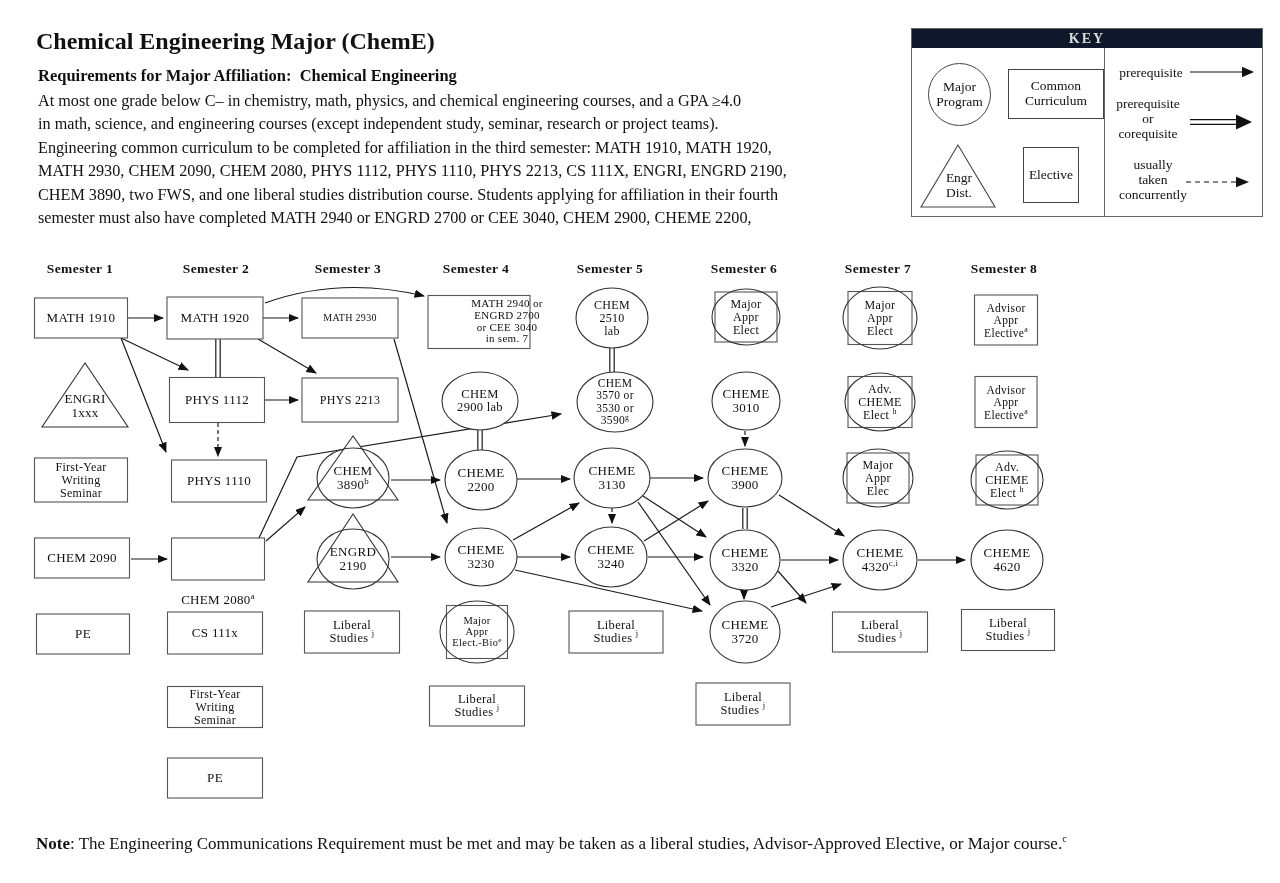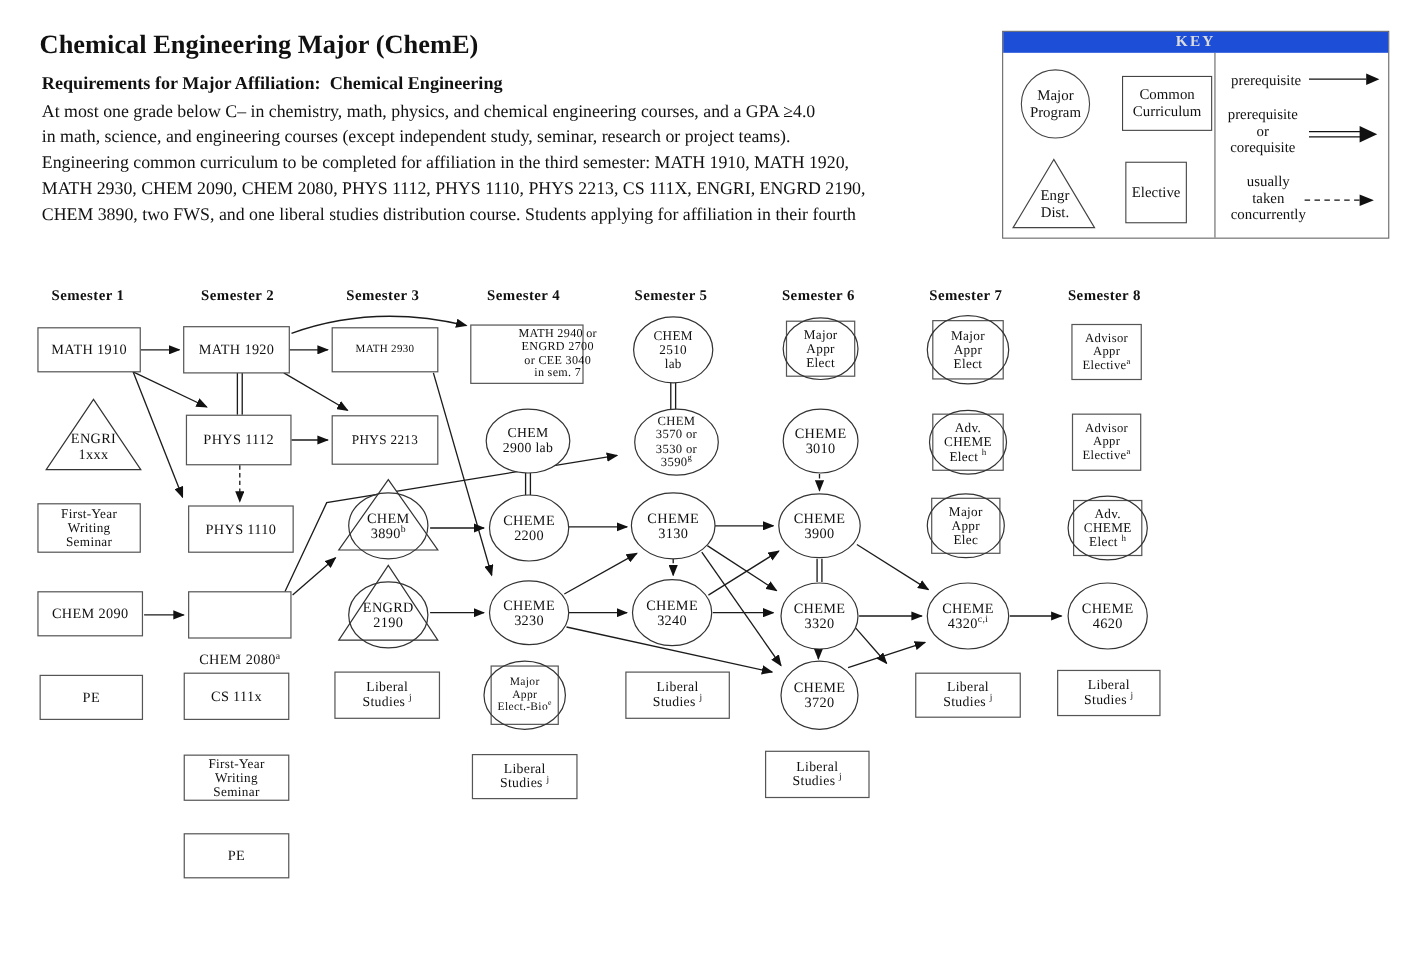--- a/index.html
+++ b/index.html
@@ -10,21 +10,21 @@
   .abs{position:absolute;}
   .page-title{left:36px;top:28px;font-size:24px;font-weight:bold;letter-spacing:0px;}
   .page-subtitle{left:38px;top:66px;font-size:16.5px;font-weight:bold;white-space:pre;}
   .intro{left:38px;top:90px;width:880px;font-size:16.2px;line-height:23.4px;}
   .intro span{display:block;white-space:nowrap;}
   .note-line{left:36px;top:834px;font-size:17px;white-space:nowrap;}
   .note-line b{font-weight:bold;}
   .note-line sup{font-size:62%;}
   
   .key{left:911px;top:28px;width:352px;height:189px;border:1px solid #666;box-sizing:border-box;background:transparent;}
-  .key-title{height:19px;background:#1d4ed8;color:#dbdbdb;text-align:center;font-size:14px;font-weight:bold;letter-spacing:2px;line-height:19px;}
+  .key-title{height:19px;background:#0f172a;color:#dbdbdb;text-align:center;font-size:14px;font-weight:bold;letter-spacing:2px;line-height:19px;}
   .key-left{position:absolute;left:0;top:19px;bottom:0;width:192px;border-right:1px solid #666;}
   .key-shape{position:absolute;box-sizing:border-box;border:1px solid #444;background:transparent;
              display:flex;align-items:center;justify-content:center;text-align:center;
              font-size:13.5px;line-height:1.1;white-space:pre-line;}
   .key-circle{border-radius:50%;}
   .key-lab{position:absolute;transform:translate(-50%,-50%);text-align:center;font-size:13.5px;line-height:1.12;white-space:pre-line;}
   
   .sem-h{position:absolute;transform:translate(-50%,-50%);font-weight:bold;font-size:13.5px;letter-spacing:0.4px;white-space:nowrap;}
   .nlabel{position:absolute;transform:translate(-50%,-50%);text-align:center;line-height:1.07;
           letter-spacing:0.3px;color:#101010;}
@@ -315,28 +315,29 @@
   </svg>
 
   <div class="abs page-subtitle">Requirements for Major Affiliation:  Chemical Engineering</div>
   <div class="abs page-title">Chemical Engineering Major (ChemE)</div>
   <div class="abs intro">
     <span>At most one grade below C– in chemistry, math, physics, and chemical engineering courses, and a GPA ≥4.0</span>
     <span>in math, science, and engineering courses (except independent study, seminar, research or project teams).</span>
     <span>Engineering common curriculum to be completed for affiliation in the third semester: MATH 1910, MATH 1920,</span>
     <span>MATH 2930, CHEM 2090, CHEM 2080, PHYS 1112, PHYS 1110, PHYS 2213, CS 111X, ENGRI, ENGRD 2190,</span>
     <span>CHEM 3890, two FWS, and one liberal studies distribution course. Students applying for affiliation in their fourth</span>
+    <span>semester must also have completed MATH 2940 or ENGRD 2700 or CEE 3040, CHEM 2900, CHEME 2200,</span>
   </div>
 
   <div class="abs key">
     <div class="key-title">KEY</div>
     <div class="key-left"></div>
     <div class="key-shape key-circle" style="left:16px;top:34px;width:63px;height:63px;">Major
 Program</div>
-    <div class="key-shape" style="left:108px;top:40px;width:82px;height:50px;">Common
+    <div class="key-shape" style="left:96px;top:40px;width:96px;height:50px;">Common
 Curriculum</div>
     <div class="key-lab" style="left:47px;top:156px;">Engr
 Dist.</div>
     <div class="key-shape" style="left:111px;top:118px;width:56px;height:56px;">Elective</div>
     <div class="key-lab" style="left:239px;top:44px;">prerequisite</div>
     <div class="key-lab" style="left:236px;top:90px;">prerequisite
 or
 corequisite</div>
     <div class="key-lab" style="left:241px;top:151px;">usually
 taken
@@ -527,14 +528,17 @@
       <div class="sem-h" style="left: 80px; top: 269px;">Semester 1</div>
       <div class="sem-h" style="left: 216px; top: 269px;">Semester 2</div>
       <div class="sem-h" style="left: 348px; top: 269px;">Semester 3</div>
       <div class="sem-h" style="left: 476px; top: 269px;">Semester 4</div>
       <div class="sem-h" style="left: 610px; top: 269px;">Semester 5</div>
       <div class="sem-h" style="left: 744px; top: 269px;">Semester 6</div>
       <div class="sem-h" style="left: 878px; top: 269px;">Semester 7</div>
       <div class="sem-h" style="left: 1004px; top: 269px;">Semester 8</div>
     </div>
 
+  <div class="abs note-line">
+    <b>Note</b><span>: The Engineering Communications Requirement must be met and may be taken as a liberal studies, Advisor-Approved Elective, or Major course.</span><sup>c</sup>
+  </div>
 
 </div>
 
 </body></html>

